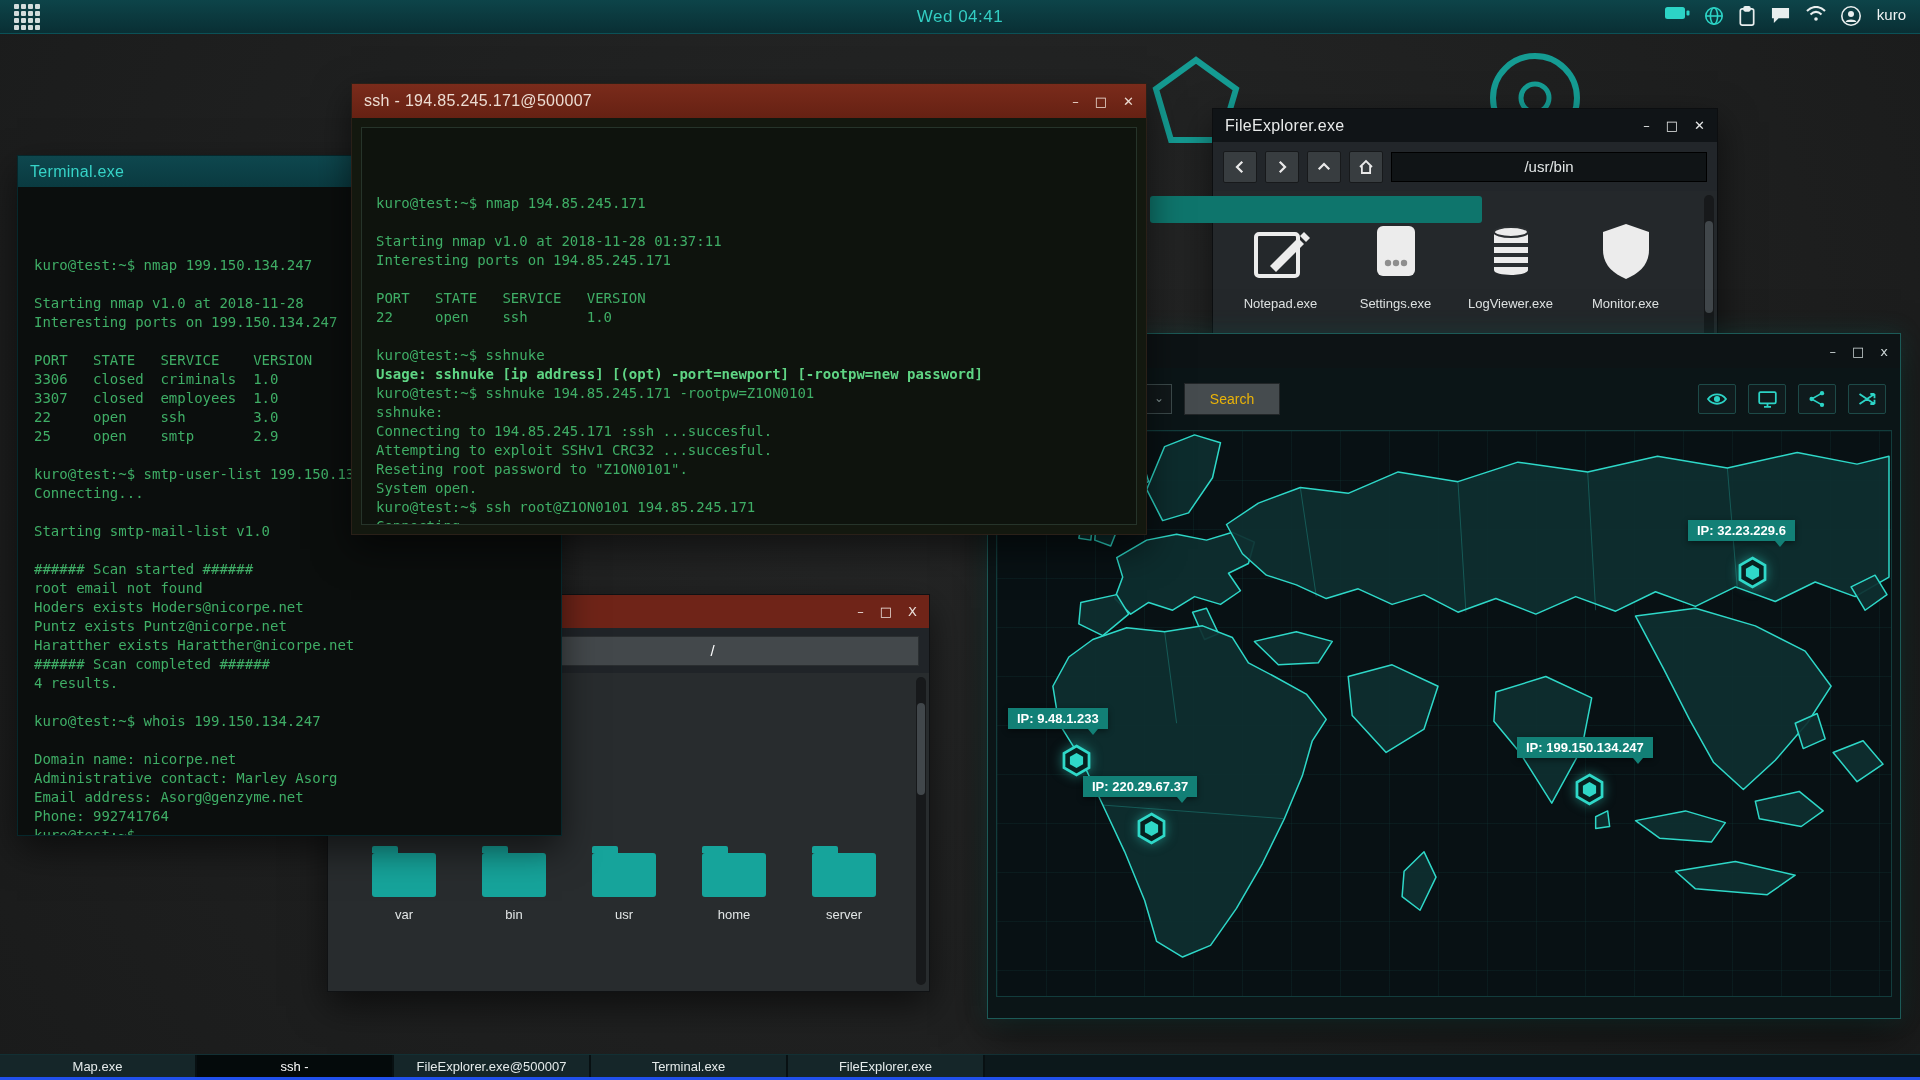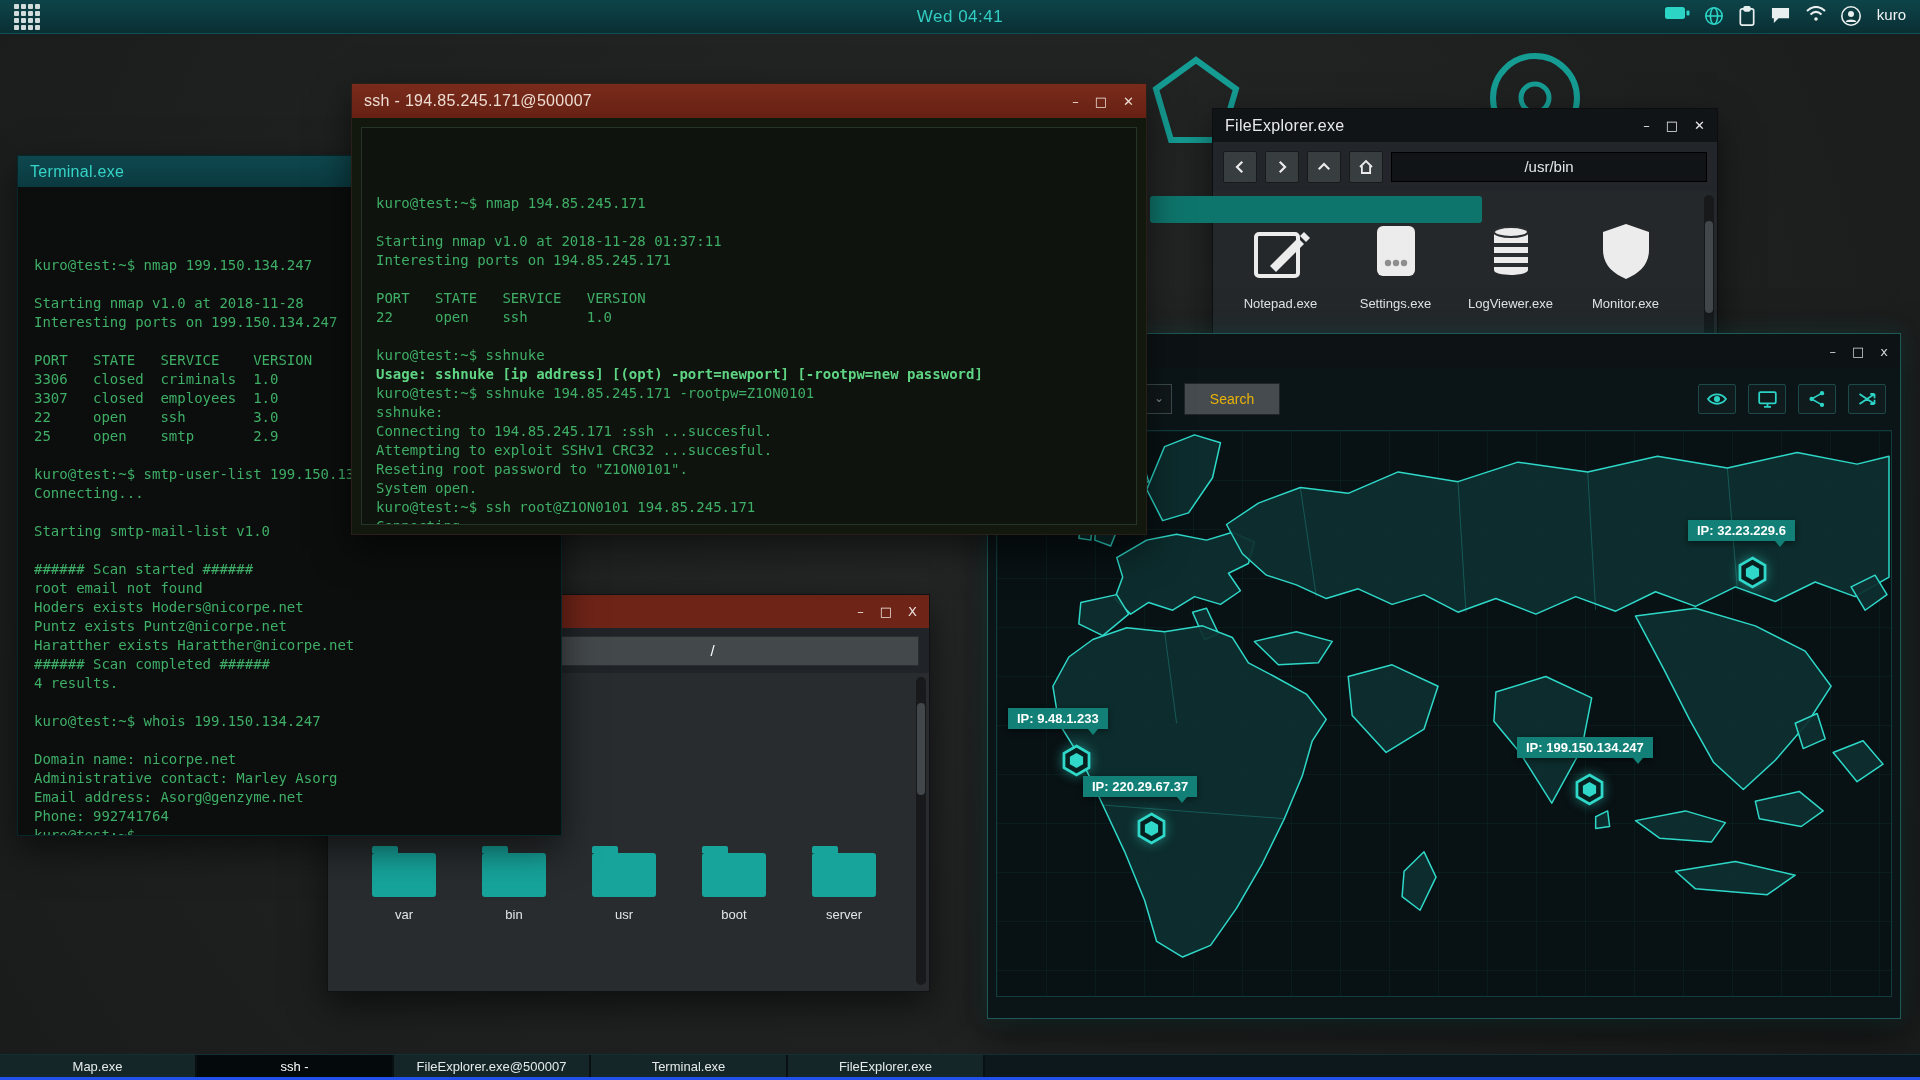--- a/index.html
+++ b/index.html
@@ -400,21 +400,21 @@
             <div class="folder-lbl">bin</div>
           </div>
 
           <div class="folder-cell">
             <div class="folder"></div>
             <div class="folder-lbl">usr</div>
           </div>
 
           <div class="folder-cell">
             <div class="folder"></div>
-            <div class="folder-lbl">boot</div>
+            <div class="folder-lbl">home</div>
           </div>
 
           <div class="folder-cell">
             <div class="folder"></div>
             <div class="folder-lbl">server</div>
           </div>
         </div>
       <div class="scrollbar">
           <div class="scroll-thumb"></div>
         </div>

